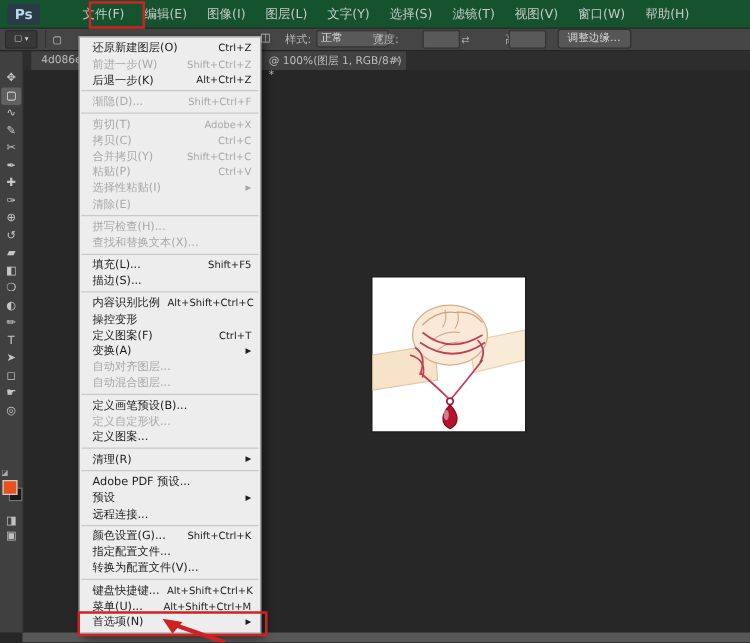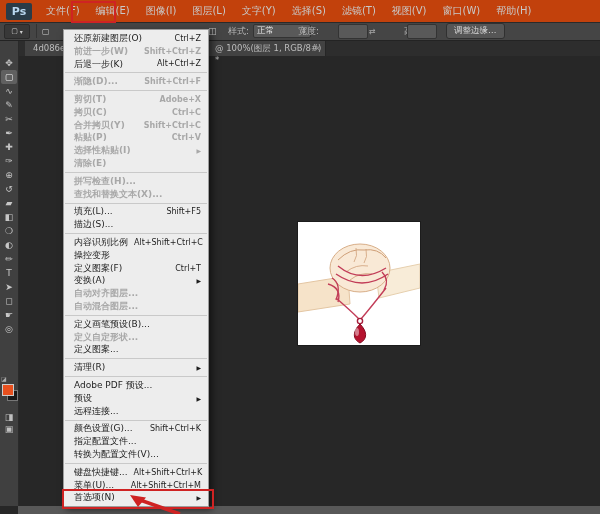--- a/index.html
+++ b/index.html
@@ -1,20 +1,20 @@
 <!DOCTYPE html>
 <html><head>
 <meta charset="utf-8">
 <style>
   html,body{margin:0;padding:0;}
   body{width:600px;height:514px;position:relative;overflow:hidden;background:#272727;
        font-family:"DejaVu Sans","Liberation Sans",sans-serif;-webkit-font-smoothing:antialiased;}
   
-  .menubar{position:absolute;left:0;top:0;width:600px;height:22px;background:#c2410c;
-           border-bottom:1px solid #2a2a2a;display:flex;align-items:center;z-index:20;}
+  .menubar{position:absolute;left:0;top:0;width:600px;height:22px;background:#14532d;
+           border-bottom:1px solid #2a2a2a;display:flex;align-items:center;z-index:20;gap:20px;}
   .ps-logo{margin-left:6px;margin-right:6px;width:26px;height:17px;background:#2a3b47;
            color:#b9d7ef;font-weight:bold;font-size:11px;display:flex;align-items:center;
            justify-content:center;border-radius:2px;}
   .mb-item{color:#c9c9c9;font-size:10px;padding:0 8px;height:22px;display:flex;align-items:center;cursor:default;}
   
   .optionsbar{position:absolute;left:0;top:22px;width:600px;height:18px;background:#454545;
               border-bottom:1px solid #232323;z-index:10;}
   .ob{position:absolute;top:0;height:18px;display:flex;align-items:center;color:#b5b5b5;font-size:9px;}
   .ob-box{background:#383838;border:1px solid #2a2a2a;border-radius:2px;color:#cfcfcf;
           display:flex;align-items:center;justify-content:center;}
@@ -50,21 +50,21 @@
   
   .statusbar{position:absolute;left:18px;top:506px;width:582px;height:8px;background:#585858;}
   
   .menu-pop{position:absolute;left:63px;top:29px;width:146px;background:#ededed;
             border:1px solid #9d9d9d;box-shadow:3px 3px 7px rgba(0,0,0,.55);
             padding:2px 0;z-index:30;box-sizing:border-box;}
   .mi{height:12.8px;display:flex;align-items:center;justify-content:space-between;
       padding:0 7px 0 10px;white-space:nowrap;cursor:default;}
   .mi .lab{font-size:9px;color:#1d1d1d;}
   .mi .sc{font-size:8px;color:#1d1d1d;margin-left:6px;}
-  .mi.disabled .lab,.mi.disabled .sc{color:#a8a8a8;font-weight:bold;}
+  .mi.disabled .lab,.mi.disabled .sc{color:#a8a8a8;}
   .mi .sub{font-size:6px;color:#1d1d1d;}
   .mi.disabled .sub{color:#a8a8a8;}
   .msep{border-top:1px solid #c9c9c9;margin:2px 1px;}
   
   .anno{position:absolute;border:2px solid #cf2323;z-index:40;pointer-events:none;}
   #anno-menubar{left:71px;top:1px;width:41px;height:18px;}
   #anno-pref{left:62px;top:489px;width:148px;height:16px;}
   #anno-arrow{position:absolute;left:124px;top:492px;z-index:41;pointer-events:none;}
 </style>
 </head>

